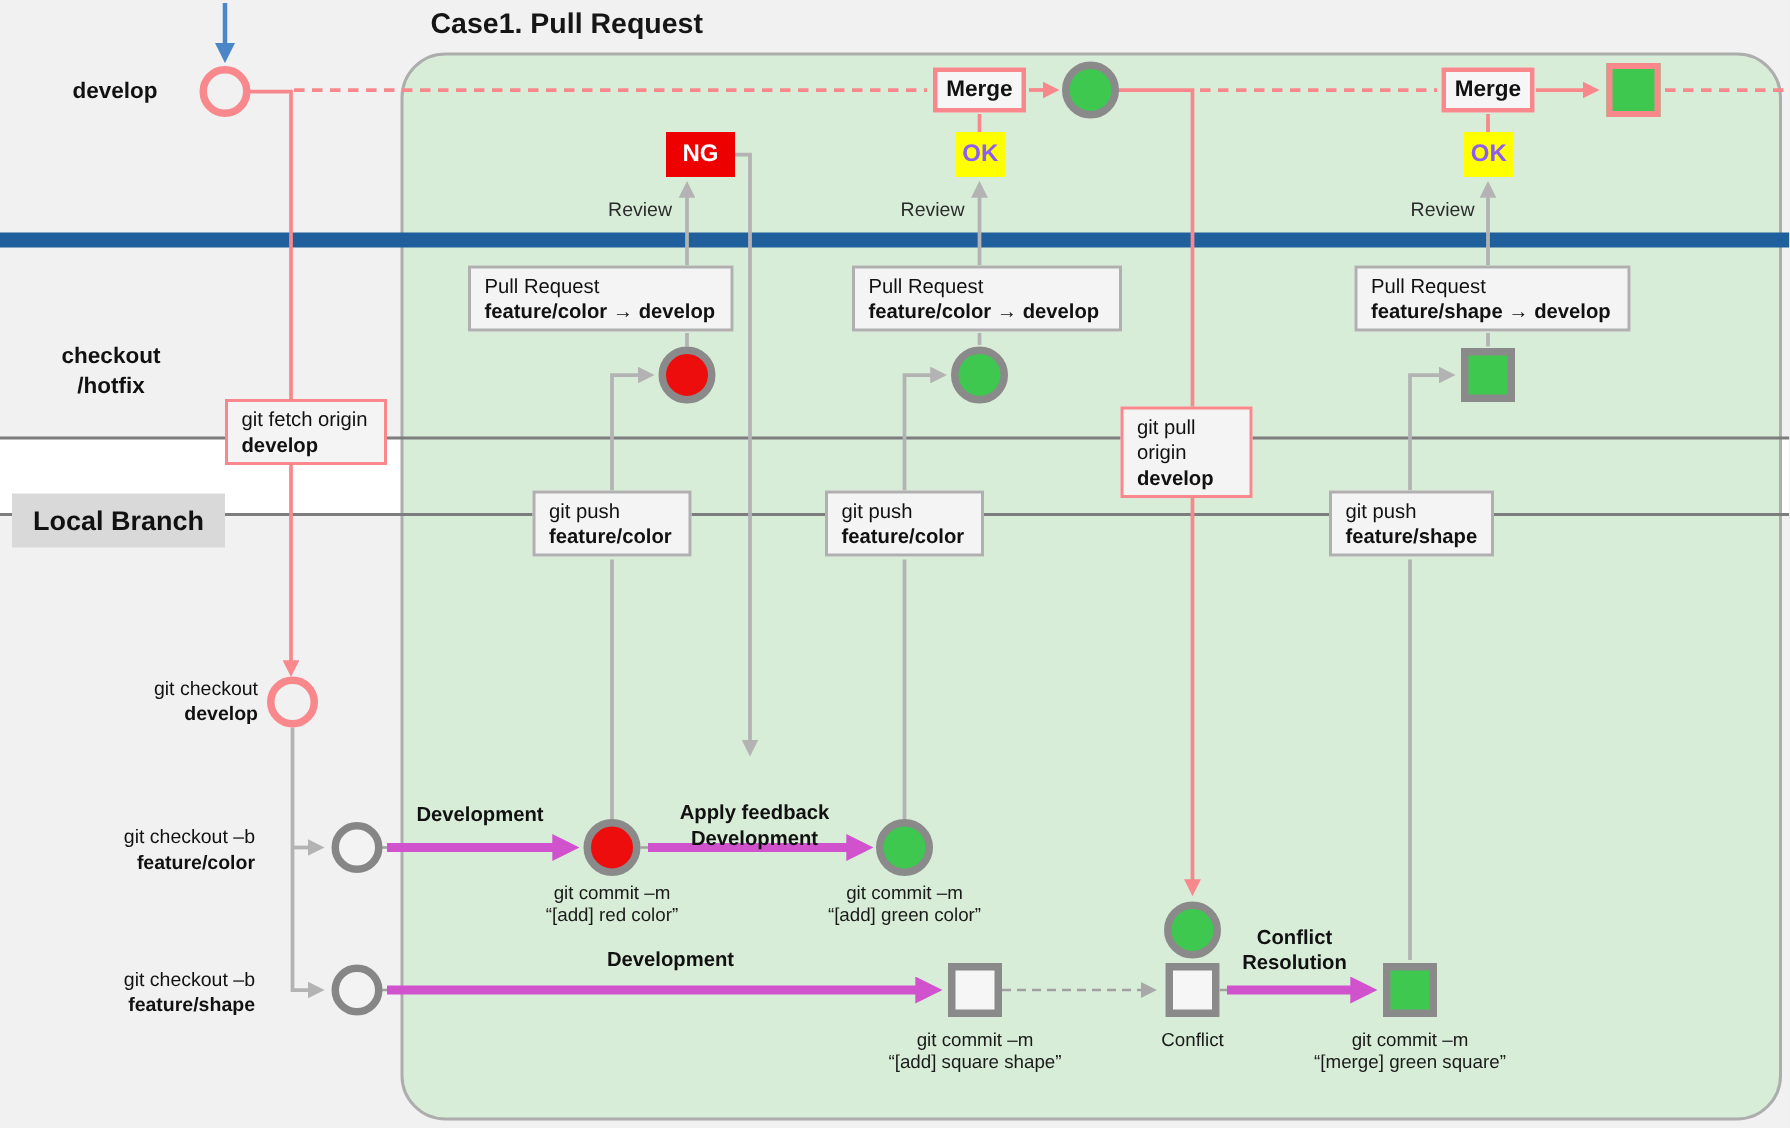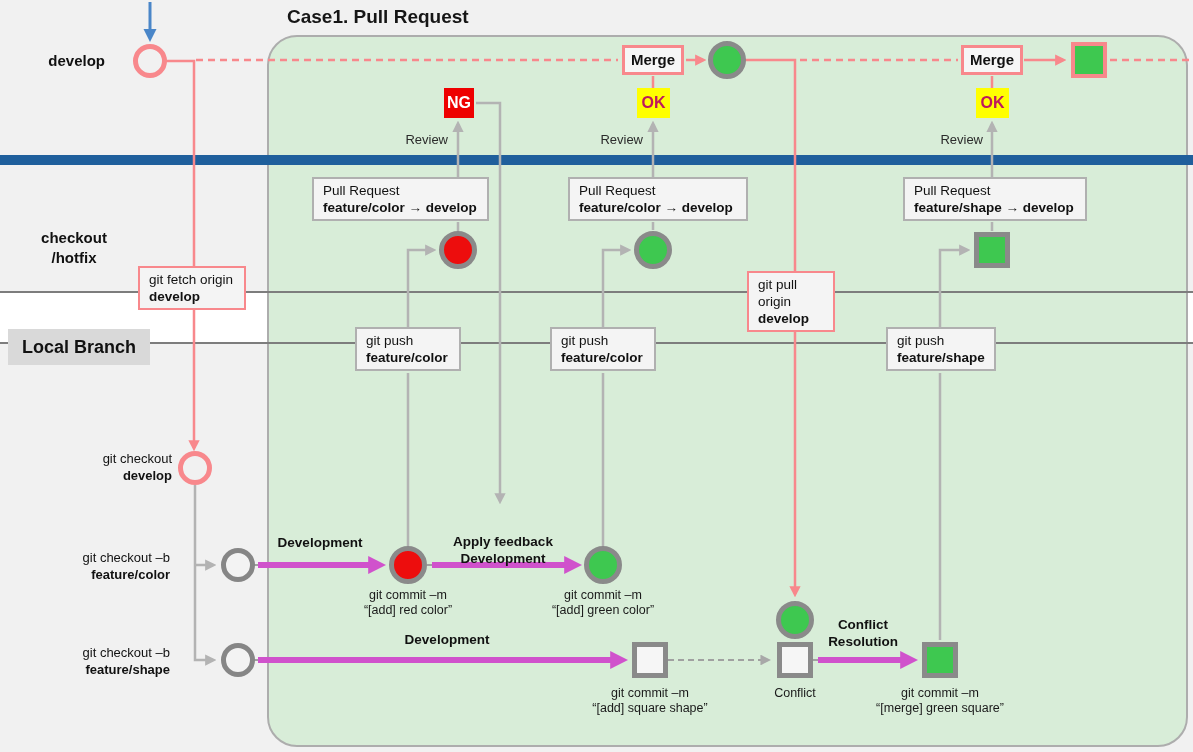--- a/index.html
+++ b/index.html
@@ -26,24 +26,24 @@
   .fill-green{background:#3ec850;}
   .fill-empty{background:#f6f6f6;}
   
   .gbox{position:absolute;background:#f4f4f4;border:2px solid #b0b0b0;
     box-sizing:border-box;font-size:13.5px;line-height:17px;padding:3px 9px;}
   .gbox .l2{font-weight:bold;}
   .pink-border{border:2.5px solid #f8888c;}
   .merge-box{position:absolute;width:62px;height:30px;background:#f6f6f6;
     border:3px solid #f8888c;box-sizing:border-box;text-align:center;
     font-weight:bold;font-size:15px;line-height:24px;}
-  .badge{position:absolute;width:30px;height:30px;text-align:center;
+  .badge{position:absolute;width:46px;height:30px;text-align:center;
     font-weight:bold;font-size:16px;line-height:30px;}
   .badge-ng{background:#ee0000;color:#ffffff;}
-  .badge-ok{background:#ffff00;color:#be185d;width:33px;}
+  .badge-ok{background:#ffff00;color:#8b5cf6;width:33px;}
   
   .lbl{position:absolute;}
   .title{font-size:19px;font-weight:bold;color:#161616;}
   .lane-name{font-weight:bold;font-size:15px;}
   .local-branch{background:#d9d9d9;font-weight:bold;font-size:18px;
     padding:4px 14px;line-height:28px;}
   .review{font-size:13px;color:#2b2b2b;text-align:right;width:80px;}
   .checkout-lbl{font-size:13px;line-height:17px;text-align:right;}
   .checkout-lbl .l2{font-weight:bold;}
   .action-lbl{font-weight:bold;font-size:13.5px;line-height:17px;text-align:center;}
@@ -163,21 +163,21 @@
   </div>
   <div class="gbox" style="left:550px;top:327px;width:106px;">
     <div>git push</div>
     <div class="l2">feature/color</div>
   </div>
   <div class="gbox" style="left:886px;top:327px;width:110px;">
     <div>git push</div>
     <div class="l2">feature/shape</div>
   </div>
 
-  <div class="gbox pink-border" style="left:138px;top:266px;width:108px;">
+  <div class="gbox pink-border" style="left:150px;top:266px;width:108px;">
     <div>git fetch origin</div>
     <div class="l2">develop</div>
   </div>
   <div class="gbox pink-border" style="left:747px;top:271px;width:88px;">
     <div>git pull origin</div>
     <div class="l2">develop</div>
   </div>
 
   <div class="circle start-circle pink-stroke" style="left:133px;top:44px;background:#f1f1f1;"></div>
   <div class="circle commit pink-stroke fill-green" style="left:708px;top:41px;"></div>

